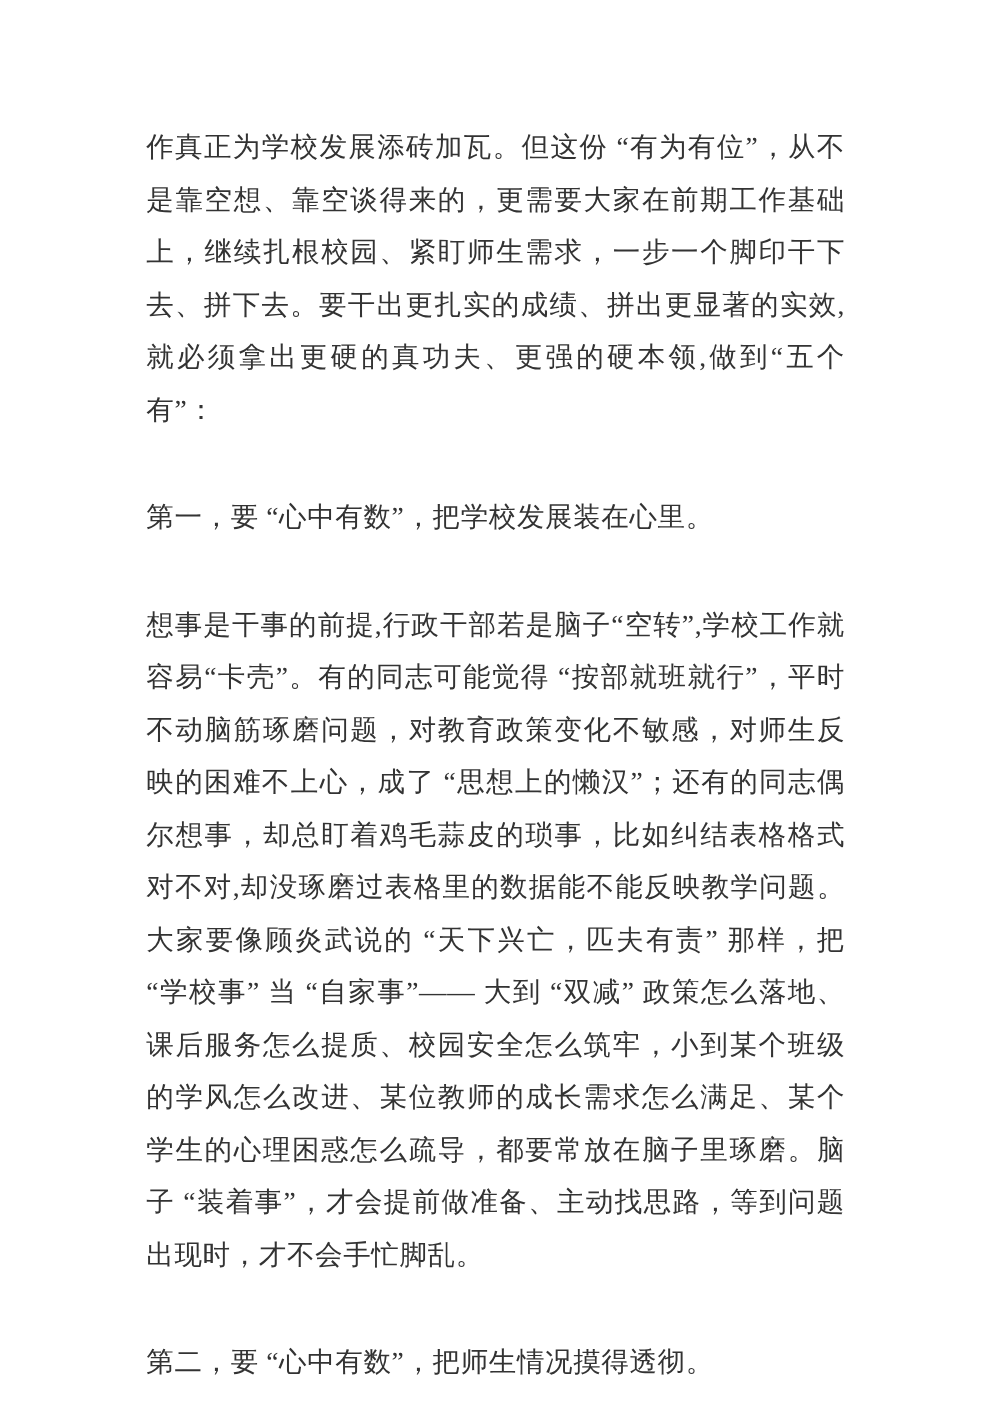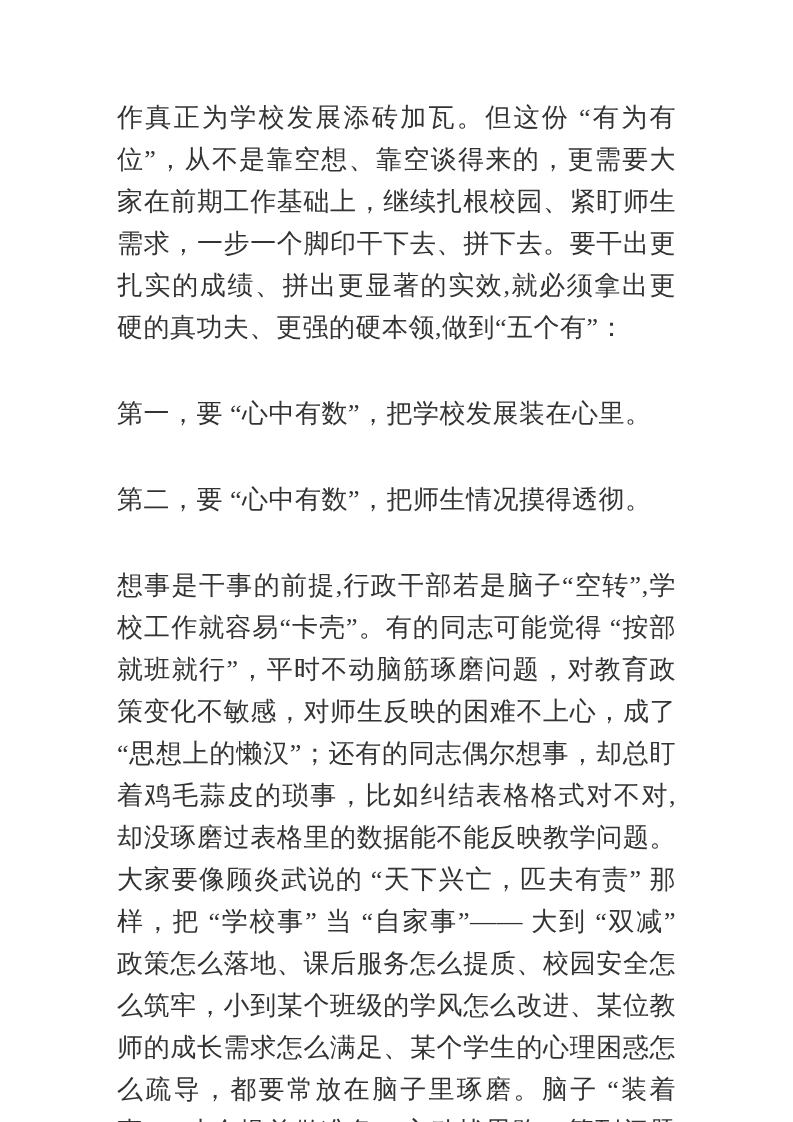--- a/index.html
+++ b/index.html
@@ -13,37 +13,37 @@
     height: 1122px;
     margin: 0 auto;
     background: #ffffff;
     box-sizing: border-box;
     padding: 97px 117px 0 117px;
     overflow: hidden;
     font-family: "Liberation Serif", "DejaVu Serif", serif;
     color: #333333;
   }
   .para {
-    font-size: 26px;
+    font-size: 22px;
     line-height: 42px;
     letter-spacing: 0.5px;
     text-align: justify;
     text-justify: inter-character;
     margin: 0 0 44px 0;
     word-break: break-all;
     overflow-wrap: break-word;
   }
   .para:last-child {
     margin-bottom: 0;
   }
 </style>
 </head>
 <body>
 
 <div class="page">
   <p class="para">作真正为学校发展添砖加瓦。但这份 “有为有位”，从不是靠空想、靠空谈得来的，更需要大家在前期工作基础上，继续扎根校园、紧盯师生需求，一步一个脚印干下去、拼下去。要干出更扎实的成绩、拼出更显著的实效,就必须拿出更硬的真功夫、更强的硬本领,做到“五个有”：</p>
 
   <p class="para">第一，要 “心中有数”，把学校发展装在心里。</p>
 
+  <p class="para">想事是干事的前提,行政干部若是脑子“空转”,学校工作就容易“卡壳”。有的同志可能觉得 “按部就班就行”，平时不动脑筋琢磨问题，对教育政策变化不敏感，对师生反映的困难不上心，成了 “思想上的懒汉”；还有的同志偶尔想事，却总盯着鸡毛蒜皮的琐事，比如纠结表格格式对不对,却没琢磨过表格里的数据能不能反映教学问题。大家要像顾炎武说的 “天下兴亡，匹夫有责” 那样，把 “学校事” 当 “自家事”—— 大到 “双减” 政策怎么落地、课后服务怎么提质、校园安全怎么筑牢，小到某个班级的学风怎么改进、某位教师的成长需求怎么满足、某个学生的心理困惑怎么疏导，都要常放在脑子里琢磨。脑子 “装着事”，才会提前做准备、主动找思路，等到问题出现时，才不会手忙脚乱。</p>
+
   <p class="para">第二，要 “心中有数”，把师生情况摸得透彻。</p>
-
-  <p class="para">想事是干事的前提,行政干部若是脑子“空转”,学校工作就容易“卡壳”。有的同志可能觉得 “按部就班就行”，平时不动脑筋琢磨问题，对教育政策变化不敏感，对师生反映的困难不上心，成了 “思想上的懒汉”；还有的同志偶尔想事，却总盯着鸡毛蒜皮的琐事，比如纠结表格格式对不对,却没琢磨过表格里的数据能不能反映教学问题。大家要像顾炎武说的 “天下兴亡，匹夫有责” 那样，把 “学校事” 当 “自家事”—— 大到 “双减” 政策怎么落地、课后服务怎么提质、校园安全怎么筑牢，小到某个班级的学风怎么改进、某位教师的成长需求怎么满足、某个学生的心理困惑怎么疏导，都要常放在脑子里琢磨。脑子 “装着事”，才会提前做准备、主动找思路，等到问题出现时，才不会手忙脚乱。</p>
 </div>
 
 </body></html>

